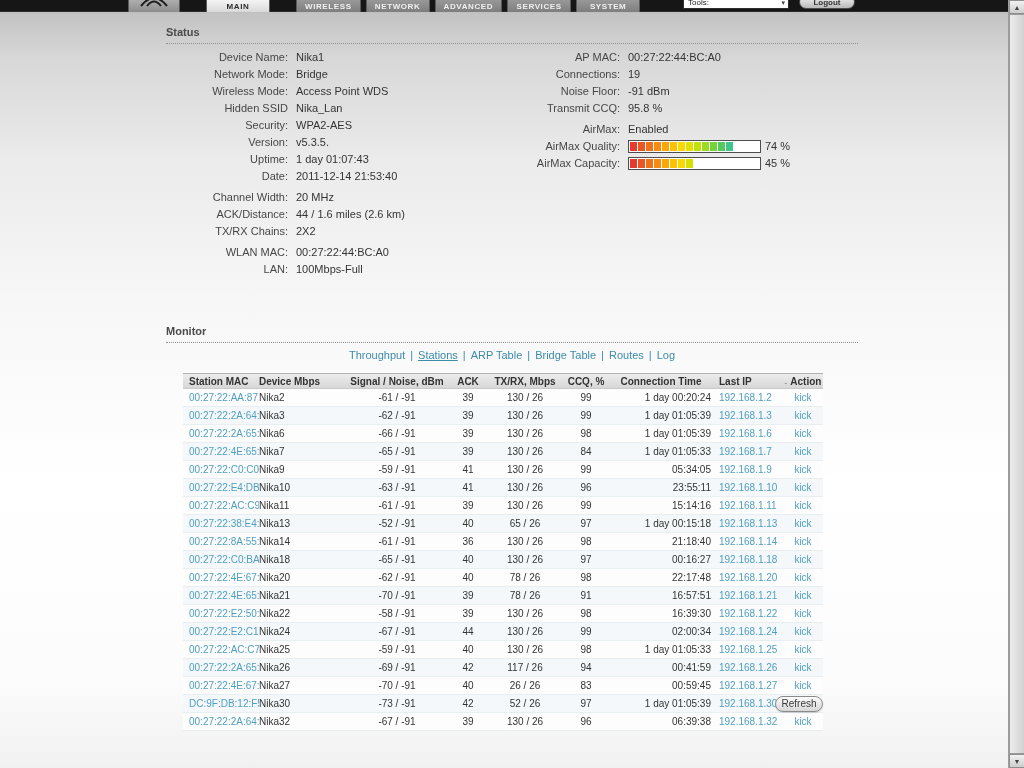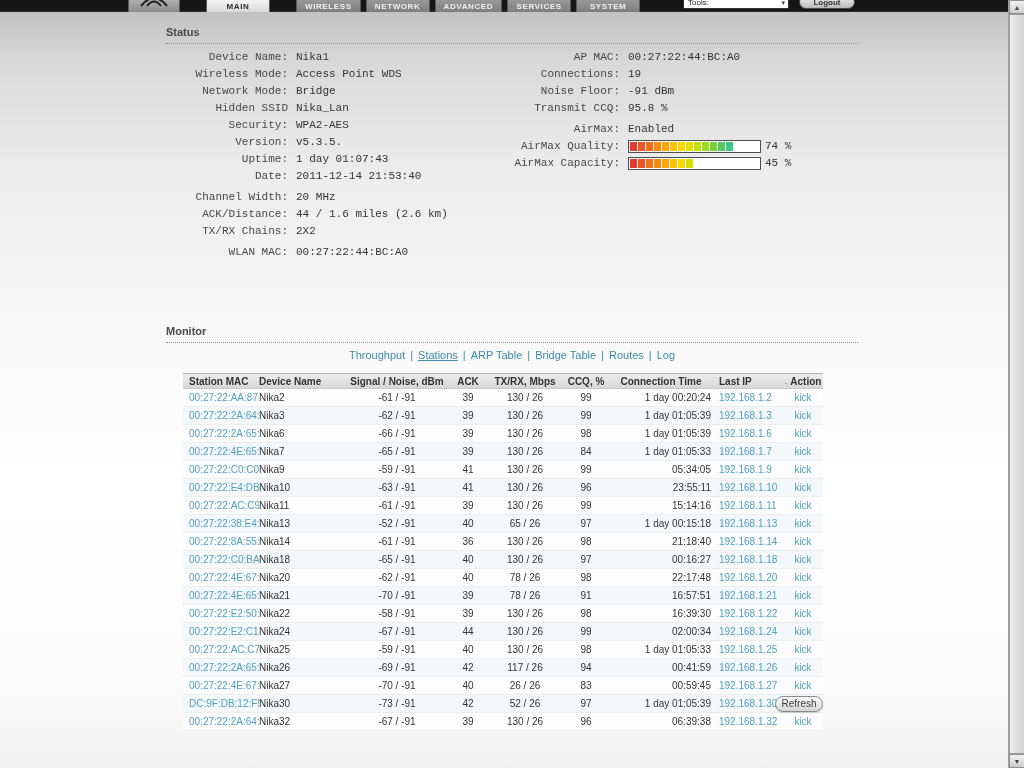--- a/index.html
+++ b/index.html
@@ -47,21 +47,21 @@
   .sb-up { top:0; }
   .sb-down { bottom:0; }
   .sb-thumb { position:absolute; left:0; top:14px; width:16px; height:740px; background:linear-gradient(90deg,#ececec,#d2d2d2); border:1px solid #9a9a9a; }
 
   
   .section-title { font-size:11px; font-weight:bold; color:#4a4a4a; line-height:12px; padding-bottom:5px; border-bottom:1px dotted #8f8f8f; }
   .status-sec  { position:absolute; left:166px; top:26px;  width:692px; }
   .monitor-sec { position:absolute; left:166px; top:325px; width:692px; }
 
   .status-body { position:relative; margin-top:5px; }
-  .sgroup { margin-top:0;font-family:Liberation Mono, monospace; }
+  .sgroup { margin-top:0; }
   .sgroup + .sgroup { margin-top:4px; }
   .srow { height:17px; line-height:17px; font-size:11px; display:flex; align-items:center; white-space:nowrap; }
   .slbl { display:inline-block; width:122px; text-align:right; color:#474747; flex:none; }
   .sval { margin-left:8px; color:#343434; }
   .right-col { position:absolute; left:300px; top:0; width:392px; }
   .right-col .slbl { width:154px; }
   .bar { margin-left:8px; width:133px; height:13px; background:#fff; border:1px solid #4e4e4e; display:inline-flex; align-items:center; padding:1px; flex:none; }
   .seg { display:inline-block; width:7px; height:9px; margin-right:1px; flex:none; }
   .pct { margin-left:4px; }
 
@@ -138,28 +138,28 @@
 <div class="status-sec">
   <div class="section-title">Status</div>
   <div class="status-body">
     <div id="status-left">
         <div class="sgroup">
           <div class="srow">
             <span class="slbl">Device Name:</span>
             <span class="sval">Nika1</span>
           </div>
           <div class="srow">
+            <span class="slbl">Network Mode:</span>
+            <span class="sval">Bridge</span>
+          </div>
+          <div class="srow">
             <span class="slbl">Wireless Mode:</span>
             <span class="sval">Access Point WDS</span>
           </div>
           <div class="srow">
-            <span class="slbl">Network Mode:</span>
-            <span class="sval">Bridge</span>
-          </div>
-          <div class="srow">
             <span class="slbl">Hidden SSID</span>
             <span class="sval">Nika_Lan</span>
           </div>
           <div class="srow">
             <span class="slbl">Security:</span>
             <span class="sval">WPA2-AES</span>
           </div>
           <div class="srow">
             <span class="slbl">Version:</span>
             <span class="sval">v5.3.5.</span>
@@ -184,20 +184,24 @@
           </div>
           <div class="srow">
             <span class="slbl">TX/RX Chains:</span>
             <span class="sval">2X2</span>
           </div>
         </div>
         <div class="sgroup">
           <div class="srow">
             <span class="slbl">WLAN MAC:</span>
             <span class="sval">00:27:22:44:BC:A0</span>
+          </div>
+          <div class="srow">
+            <span class="slbl">LAN:</span>
+            <span class="sval">100Mbps-Full</span>
           </div>
         </div>
       </div>
     <div class="right-col" id="status-right">
         <div class="sgroup">
           <div class="srow">
             <span class="slbl">AP MAC:</span>
             <span class="sval">00:27:22:44:BC:A0</span>
           </div>
           <div class="srow">
@@ -257,21 +261,21 @@
 </div>
 
 <div class="monitor-sec">
   <div class="section-title">Monitor</div>
   <div class="mon-links" id="mon-links"><span class="lnk">Throughput</span><span class="mon-sep">|</span><span class="lnk active">Stations</span><span class="mon-sep">|</span><span class="lnk">ARP Table</span><span class="mon-sep">|</span><span class="lnk">Bridge Table</span><span class="mon-sep">|</span><span class="lnk">Routes</span><span class="mon-sep">|</span><span class="lnk">Log</span></div>
 </div>
 
 <div class="stations">
   <div class="thead" id="t-head">
       <div class="cell col0"><span>Station MAC</span></div>
-      <div class="cell col1"><span>Device Name</span></div>
+      <div class="cell col1"><span>Device Mbps</span></div>
       <div class="cell col2"><span>Signal / Noise, dBm</span></div>
       <div class="cell col3"><span>ACK</span></div>
       <div class="cell col4"><span>TX/RX, Mbps</span></div>
       <div class="cell col5"><span>CCQ, %</span></div>
       <div class="cell col6"><span>Connection Time</span></div>
       <div class="cell col7"><span>Last IP</span></div>
       <div class="cell col8"><span class="sort-dash">-</span><span>Action</span></div>
     </div>
   <div id="t-body">
       <div class="trow">

